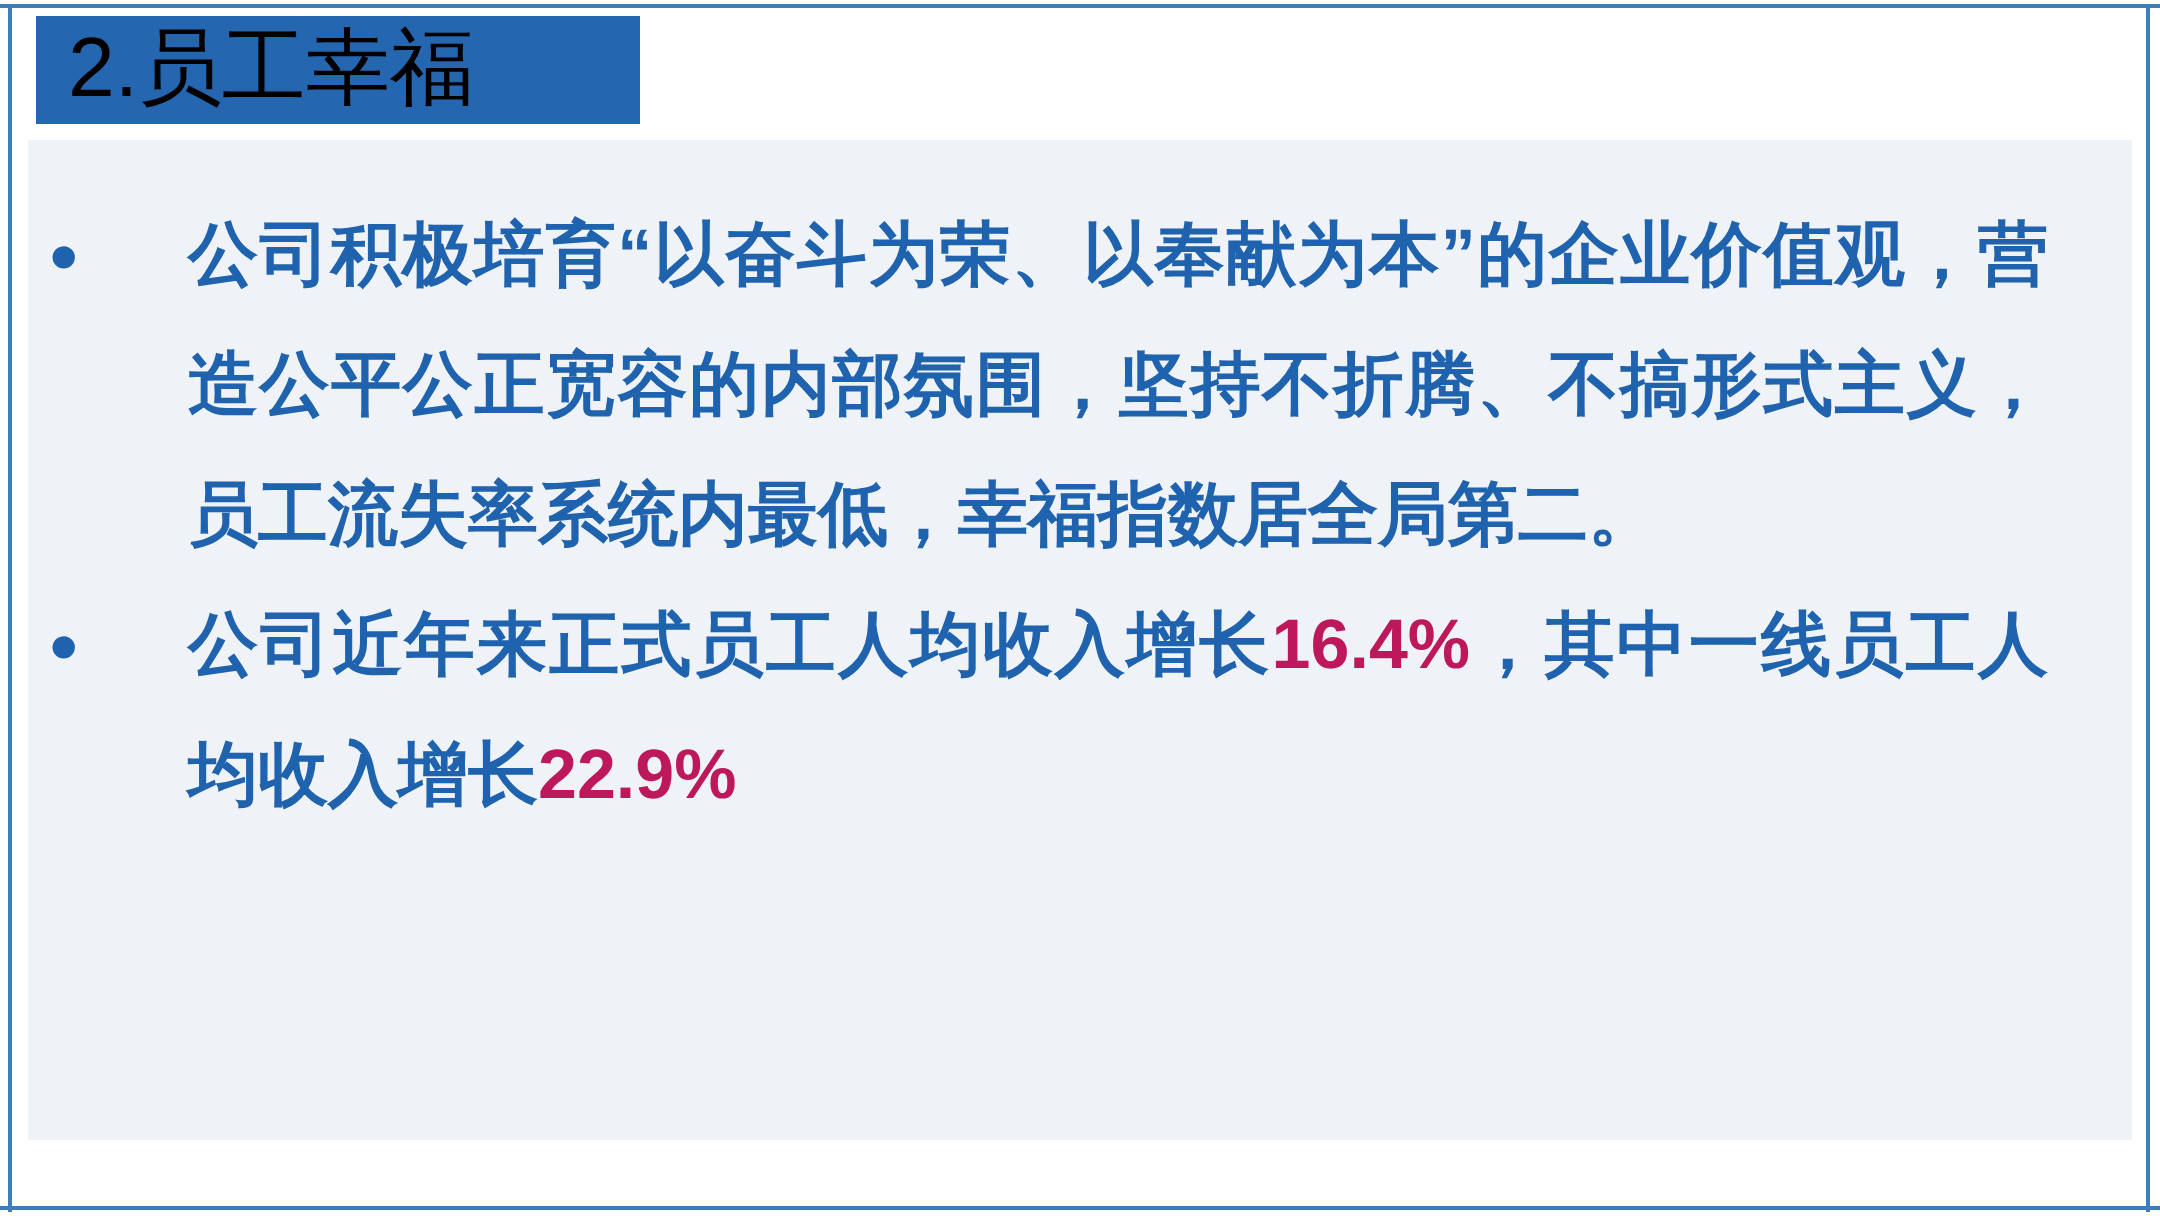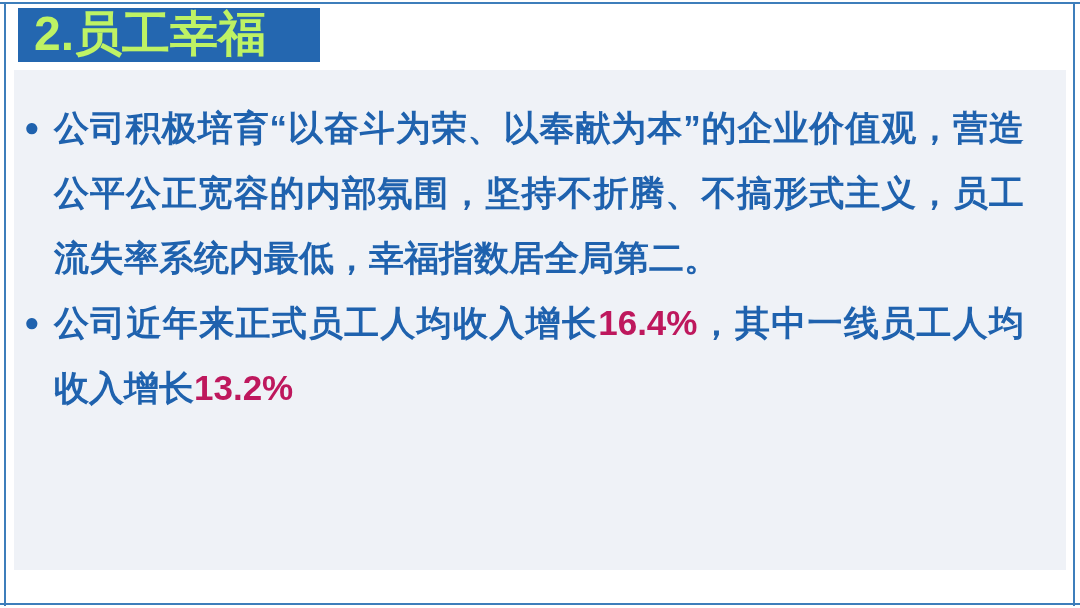--- a/index.html
+++ b/index.html
@@ -41,23 +41,23 @@
     width: 302px;
     height: 54px;
     background: #2467B0;
     box-sizing: border-box;
     display: flex;
     align-items: center;
     justify-content: flex-start;
     padding-left: 16px;
   }
   #title-banner .title-text {
-    color: #bef264;
-    font-size: 48px;
-    font-weight: bold;
+    color: #000000;
+    font-size: 42px;
+    font-weight: normal;
     line-height: 1;
     letter-spacing: 0px;
     white-space: nowrap;
     transform: translateY(-1px);
   }
 
   
   #content-panel {
     position: absolute;
     left: 14px;
@@ -96,20 +96,21 @@
     text-align: left;
   }
   .bullet-row > .text-cell {
     color: #1F62AE;
     font-size: 35px;
     font-weight: bold;
     line-height: 65px;
     text-align: justify;
     text-justify: inter-ideograph;
     word-break: break-all;
+    margin-left: 40px;
   }
 </style>
 </head>
 <body>
 
 <div id="slide">
 
   <div class="edge-rule edge-top"></div>
   <div class="edge-rule edge-bottom"></div>
   <div class="edge-rule edge-left"></div>
@@ -126,18 +127,18 @@
     <div class="bullet-row para-1">
       <div class="marker-cell">●</div>
       <div class="text-cell">
         <span>公司积极培育“以奋斗为荣、以奉献为本”的企业价值观，营造公平公正宽容的内部氛围，坚持不折腾、不搞形式主义，员工流失率系统内最低，幸福指数居全局第二。</span>
       </div>
     </div>
 
     <div class="bullet-row para-2">
       <div class="marker-cell">●</div>
       <div class="text-cell">
-        <span>公司近年来正式员工人均收入增长</span><span class="red-number">16.4%</span><span>，其中一线员工人均收入增长</span><span class="red-number">13.2%</span>
+        <span>公司近年来正式员工人均收入增长</span><span class="red-number">16.4%</span><span>，其中一线员工人均收入增长</span><span class="red-number">22.9%</span>
       </div>
     </div>
 
   </div>
 </div>
 
 </body></html>

